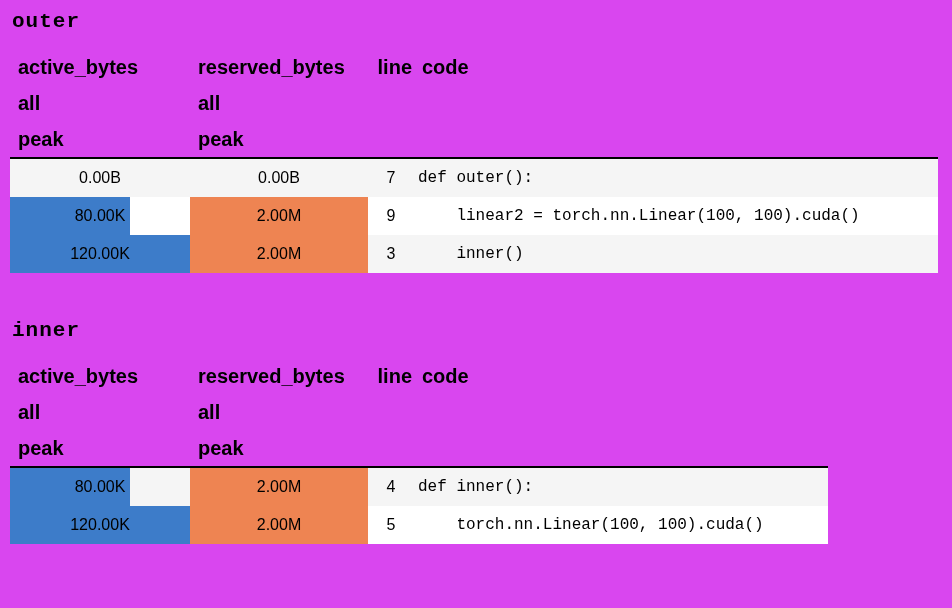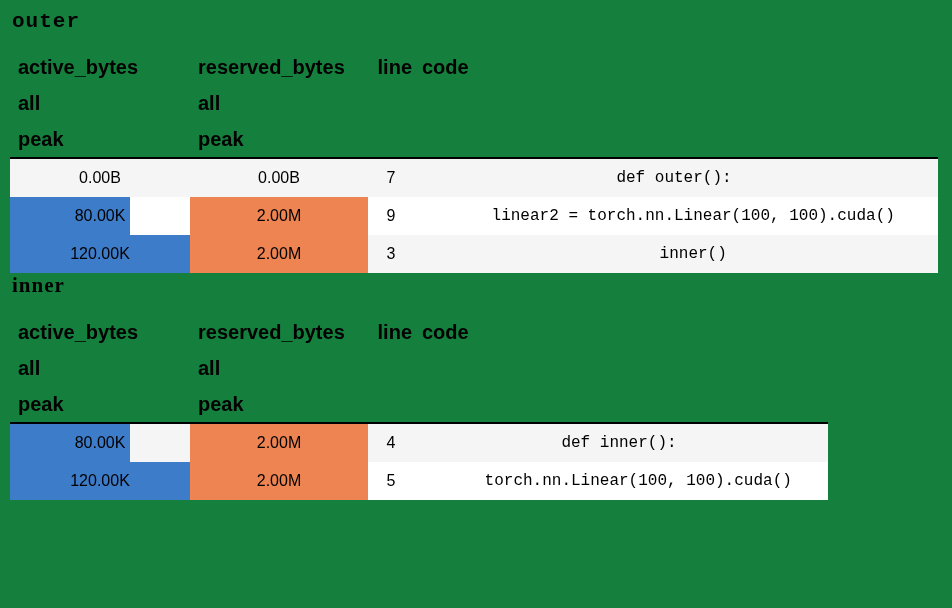--- a/index.html
+++ b/index.html
@@ -8,31 +8,31 @@
     background: #ffffff;
     font-family: "Liberation Sans", sans-serif;
     color: #000000;
   }
   .page {
     width: 952px;
     height: 608px;
     box-sizing: border-box;
     padding: 10px 0 0 10px;
     overflow: hidden;
-    background: #15803d;
+    background: #d946ef;
   }
   .section-title {
     font-family: "Liberation Mono", "DejaVu Sans Mono", monospace;
     font-weight: bold;
     font-size: 21px;
     margin: 0 0 16px 2px;
     letter-spacing: 1px;
   }
   .section + .section .section-title {
-    font-family: Liberation Serif, serif;
+    margin-top: 46px;
   }
   table.profile-table {
     border-collapse: collapse;
     table-layout: fixed;
   }
   .sec-outer table.profile-table { width: 928px; }
   .sec-inner table.profile-table { width: 818px; }
 
   col.col-active   { width: 180px; }
   col.col-reserved { width: 178px; }
@@ -52,21 +52,20 @@
   }
   thead th.th-line { text-align: right; padding: 0 2px; }
 
   tbody td {
     height: 38px;
     font-size: 16px;
     padding: 0 8px;
     vertical-align: middle;
     white-space: nowrap;
     overflow: hidden;
-    text-align: center;
   }
   tbody tr:nth-child(odd) { background-color: #f5f5f5; }
   tbody tr:nth-child(even) { background-color: #ffffff; }
 
   td.val-cell { text-align: center; }
   td.line-cell { text-align: center; padding: 0 2px; }
   td.code-cell {
     font-family: "Liberation Mono", "DejaVu Sans Mono", monospace;
     font-size: 16px;
     white-space: pre;

